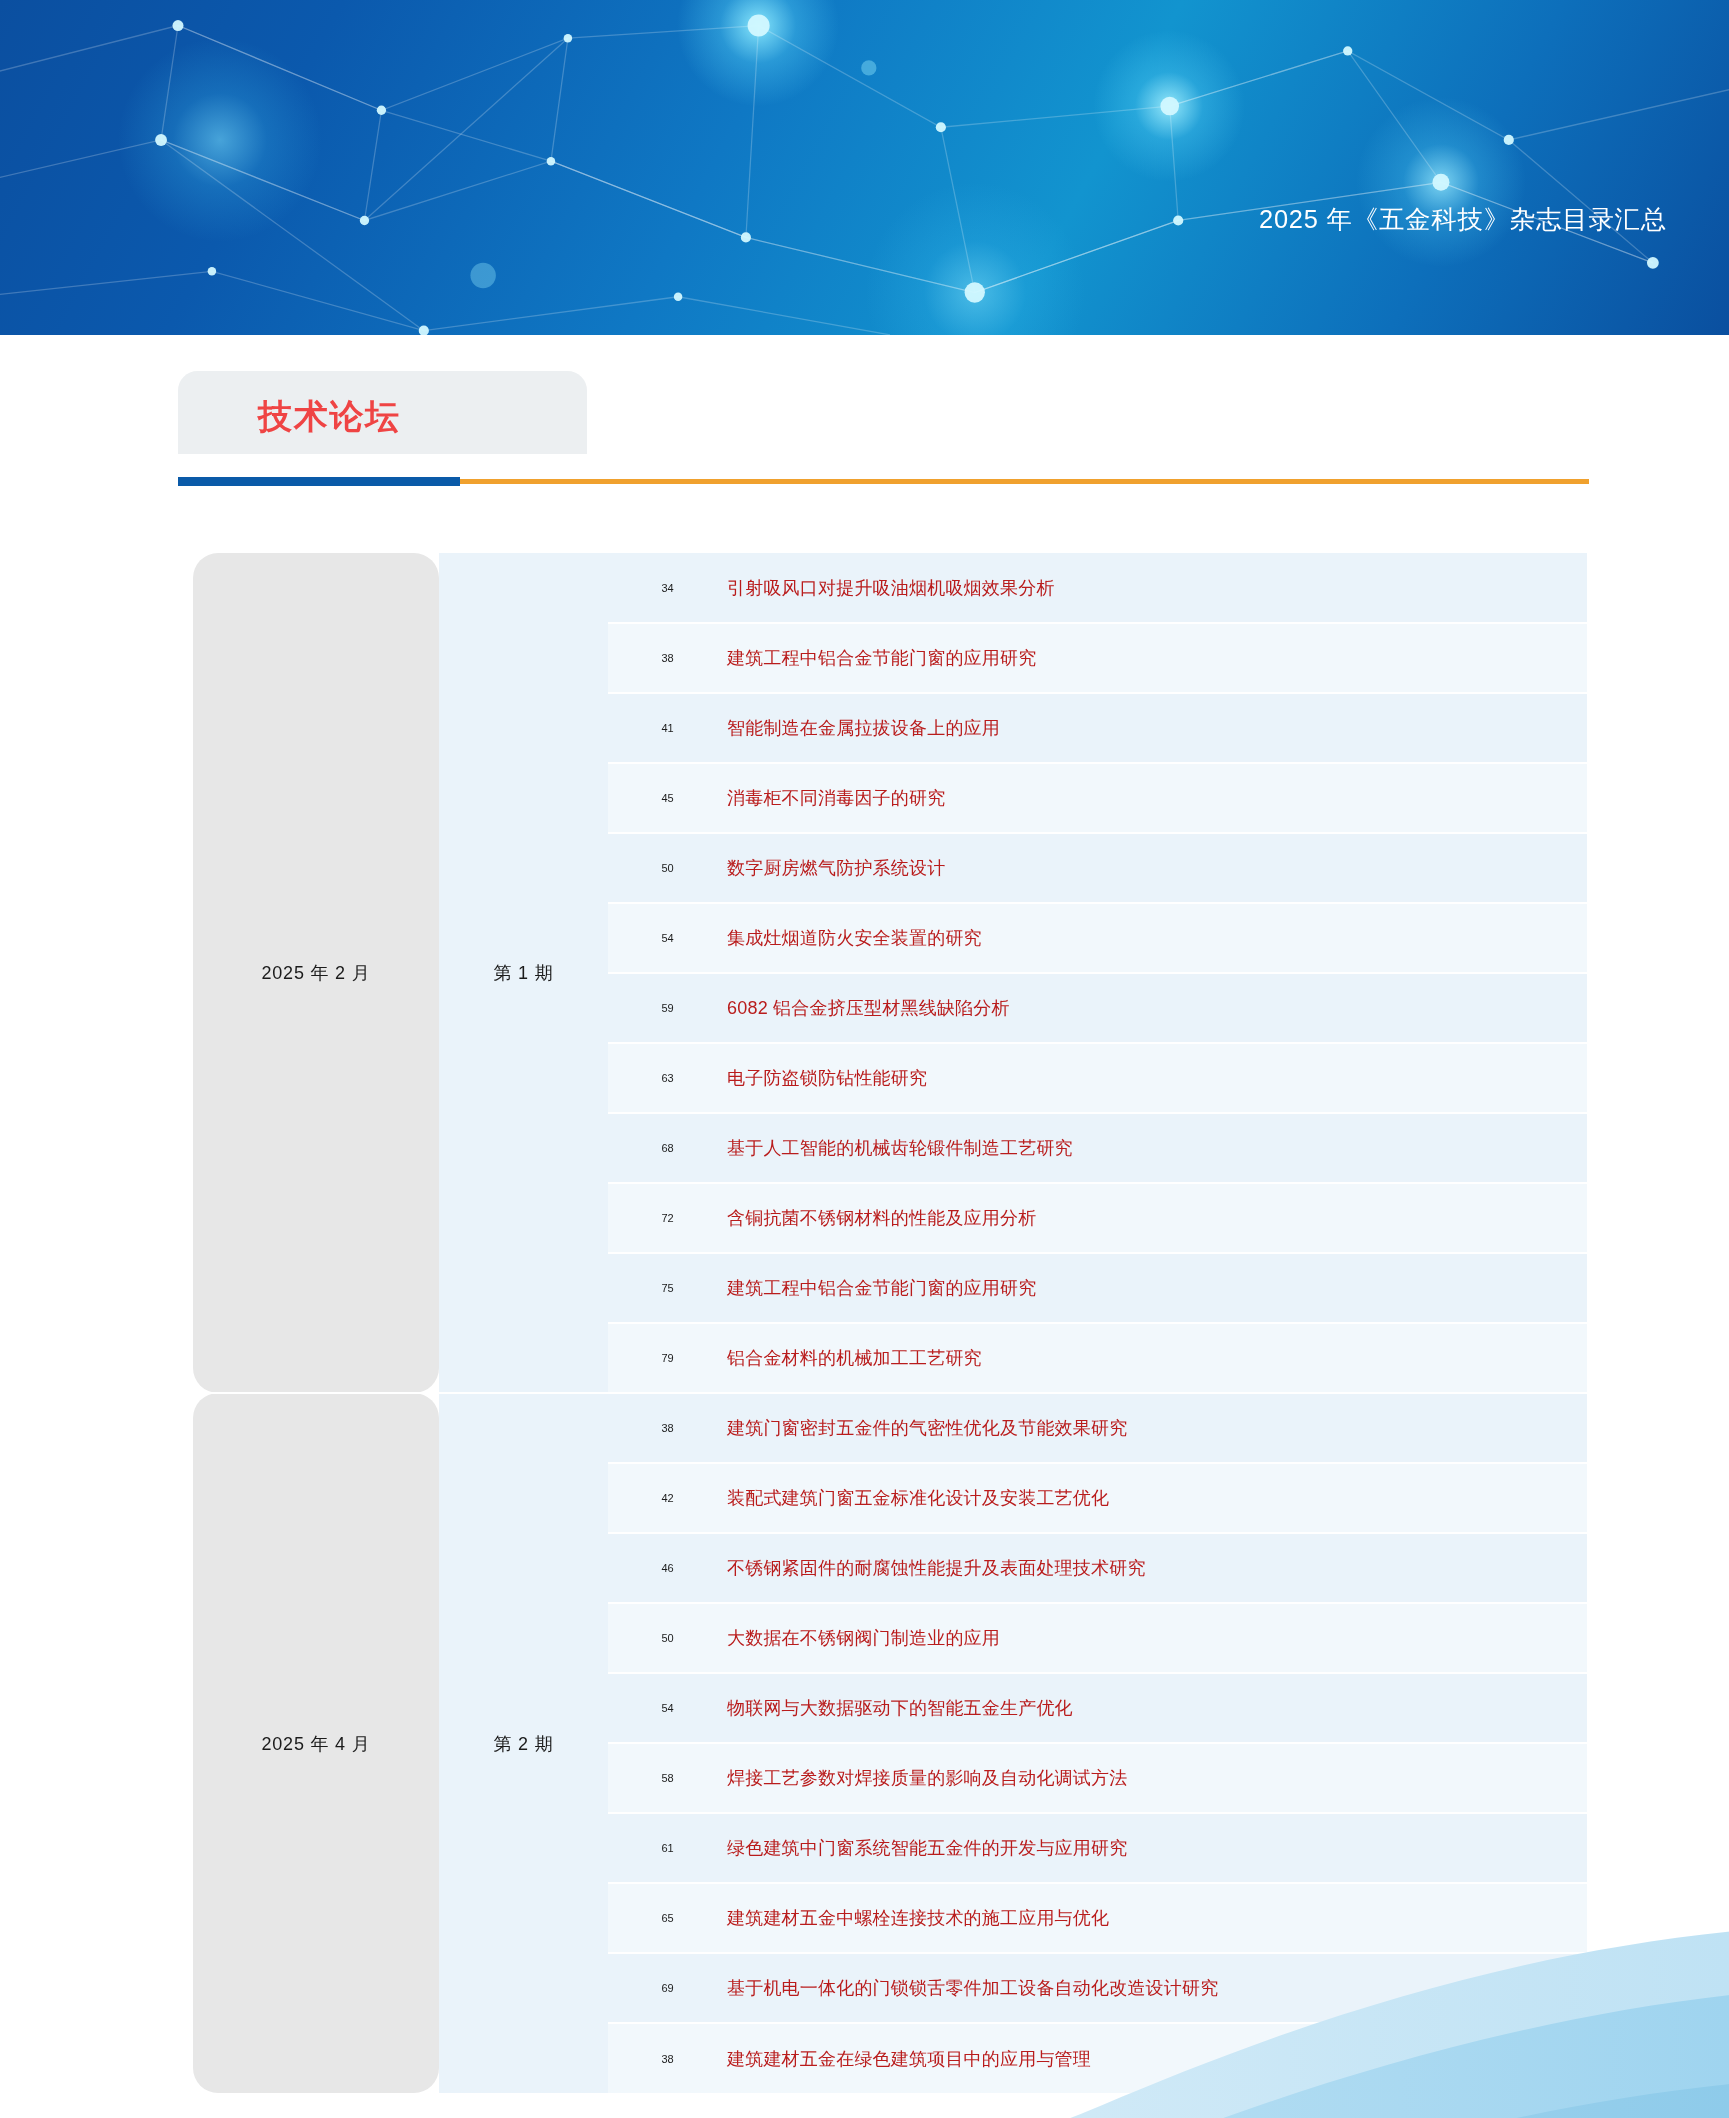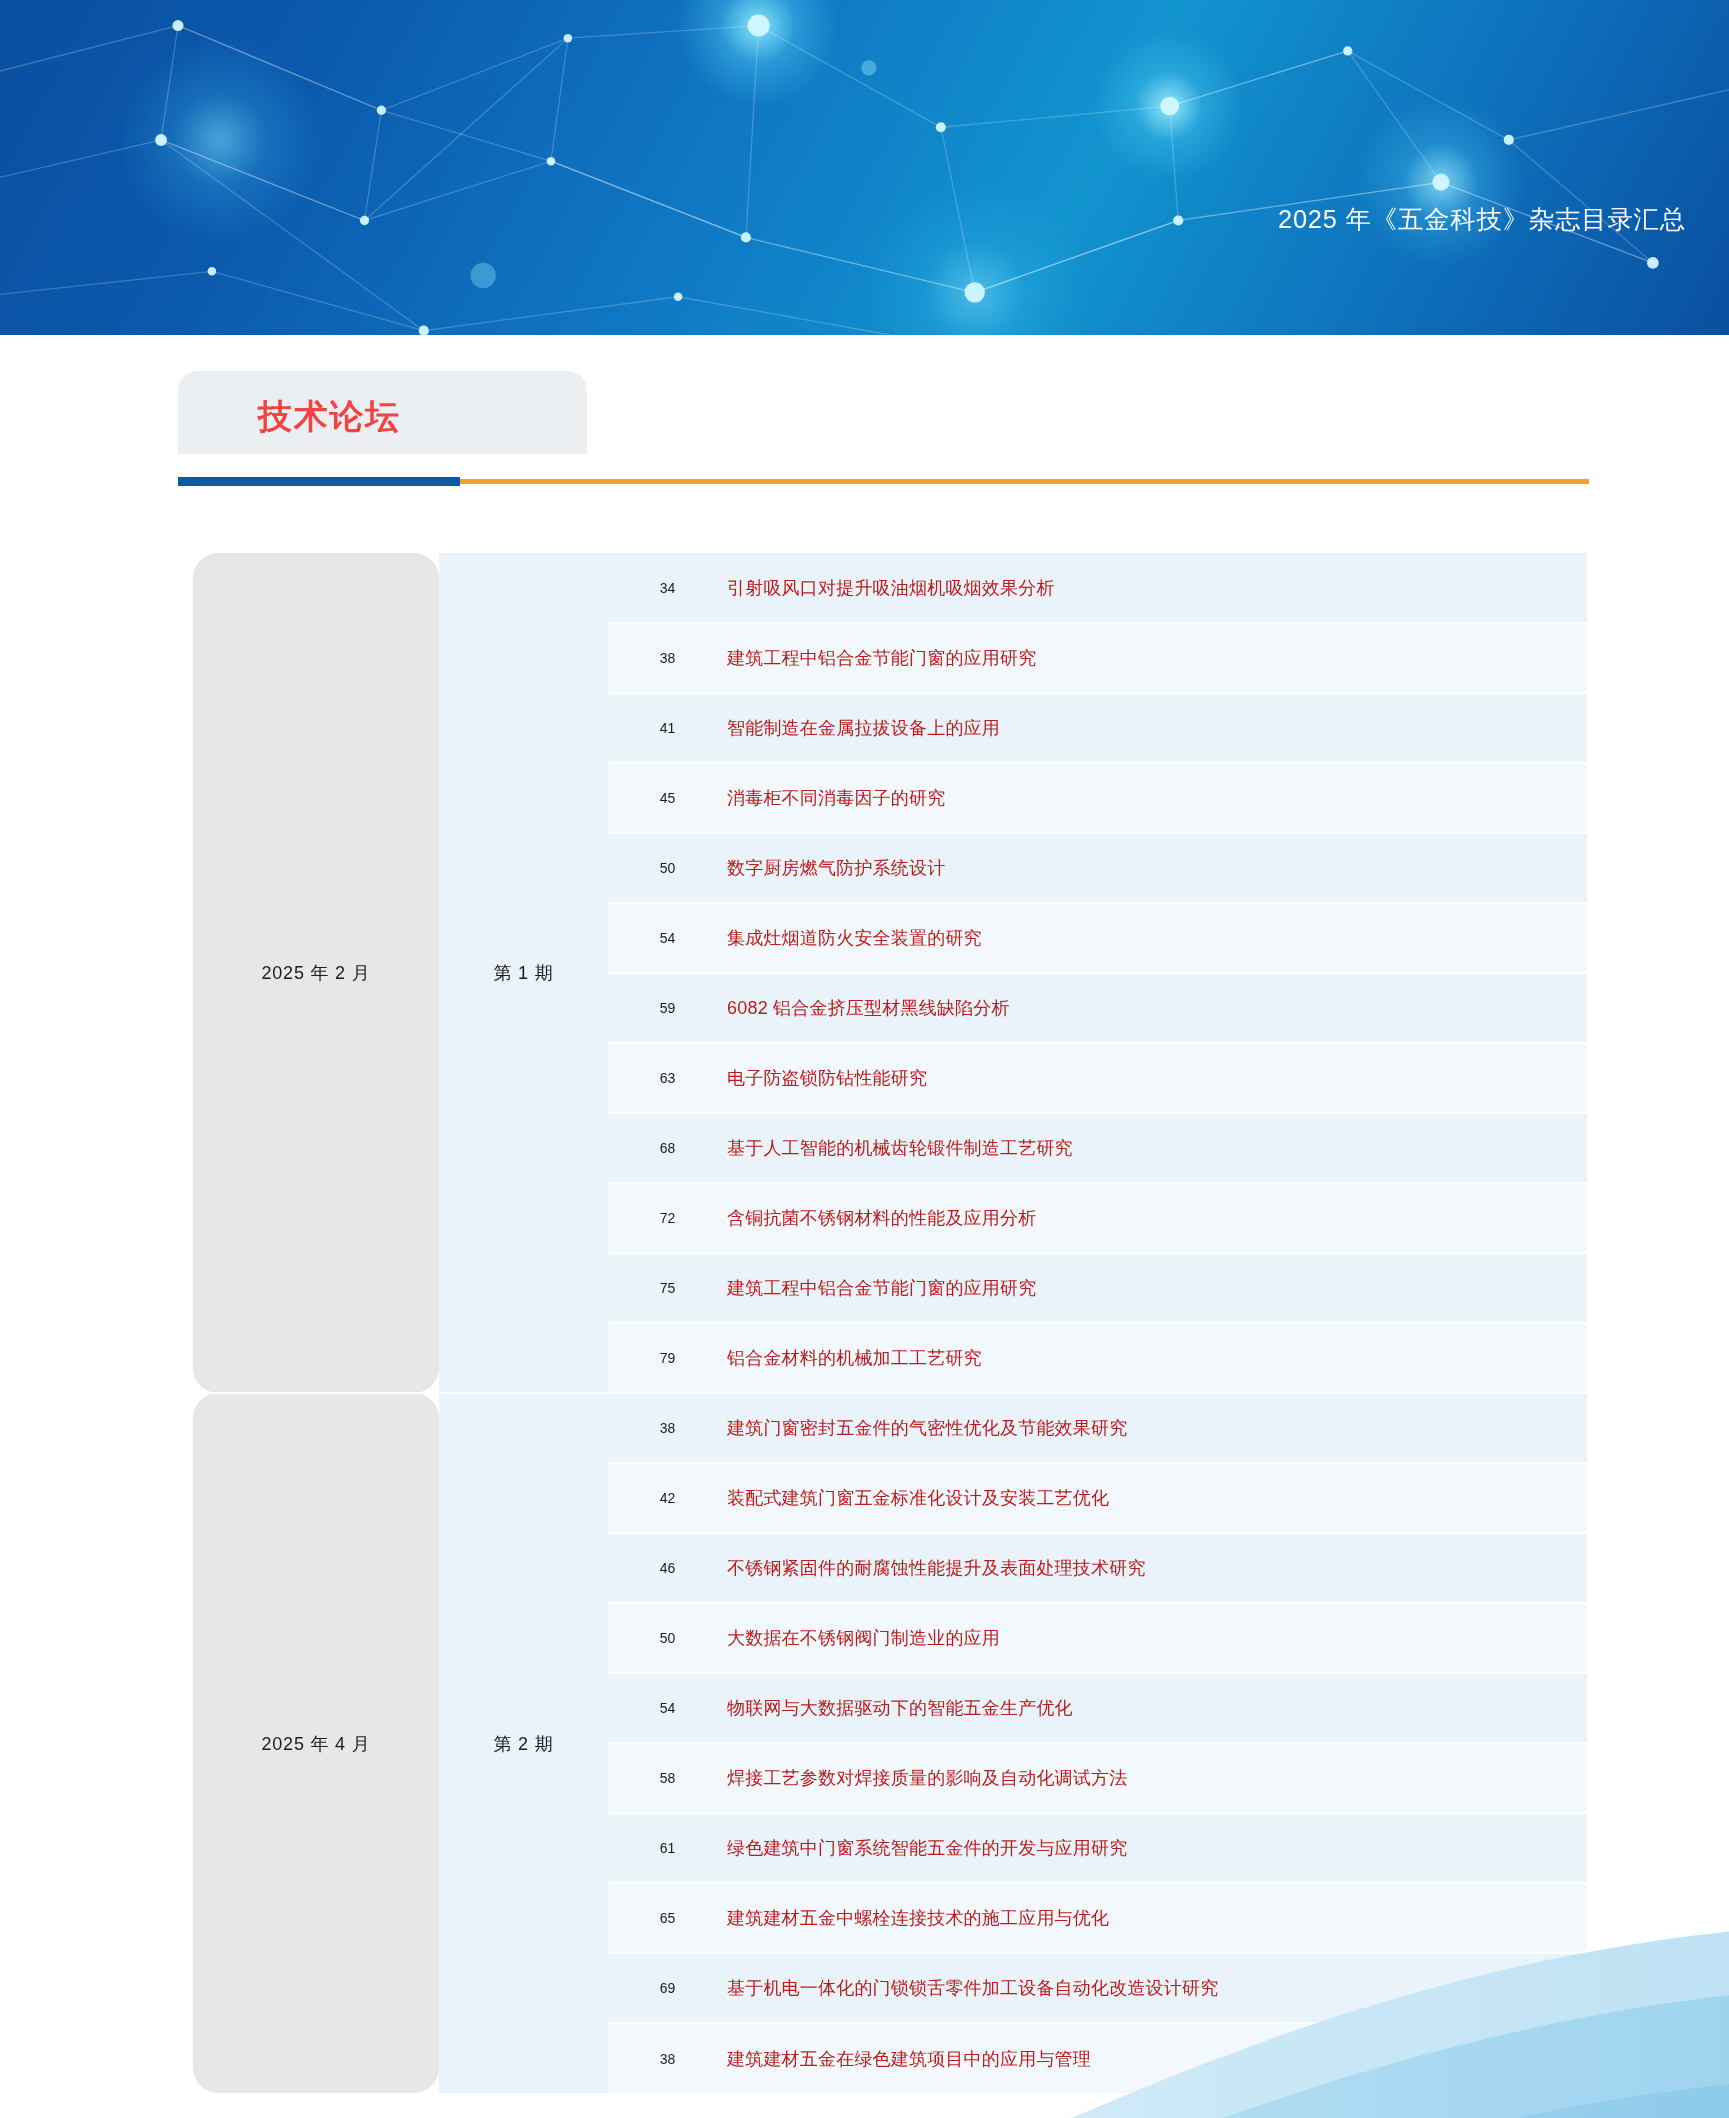--- a/index.html
+++ b/index.html
@@ -24,21 +24,21 @@
       radial-gradient(circle at 1169px 106px, rgba(160,240,255,0.9) 0px, rgba(90,215,250,0.3) 34px, rgba(0,0,0,0) 76px),
       radial-gradient(circle at 1441px 182px, rgba(150,235,255,0.8) 0px, rgba(80,205,245,0.28) 38px, rgba(0,0,0,0) 85px),
       radial-gradient(circle at 220px 140px, rgba(120,225,255,0.55) 0px, rgba(60,190,240,0.22) 47px, rgba(0,0,0,0) 102px),
       radial-gradient(circle at 975px 292px, rgba(130,230,255,0.5) 0px, rgba(60,190,240,0.2) 51px, rgba(0,0,0,0) 110px),
       linear-gradient(118deg, #0b4fa0 0%, #0b59ad 18%, #0f78c4 42%, #1294cf 62%, #0d6fbb 82%, #0a4f9f 100%);
     overflow: hidden;
   }
   .header-banner svg { position: absolute; left: 0; top: 0; }
   .header-title {
     position: absolute;
-    right: 44px;
+    right: 63px;
     top: 203px;
     color: #ffffff;
     font-size: 25.4px;
     letter-spacing: 0.8px;
     white-space: nowrap;
     font-weight: 400;
   }
 
   
   .section-tab {
@@ -107,21 +107,21 @@
     background: #eaf3fa;
     text-align: center;
     font-size: 18px;
     color: #1b1b1b;
     letter-spacing: 0.8px;
     margin-left: 28px;
   }
   .cell-page {
     background: #eaf3fa;
     text-align: center;
-    font-size: 14px;
+    font-size: 11px;
     color: #1b1b1b;
     height: 70px;
   }
   .cell-title {
     background: #eaf3fa;
     font-size: 18px;
     color: #b91c1c;
     padding-left: 14.4px;
     letter-spacing: 0.2px;
     height: 70px;

